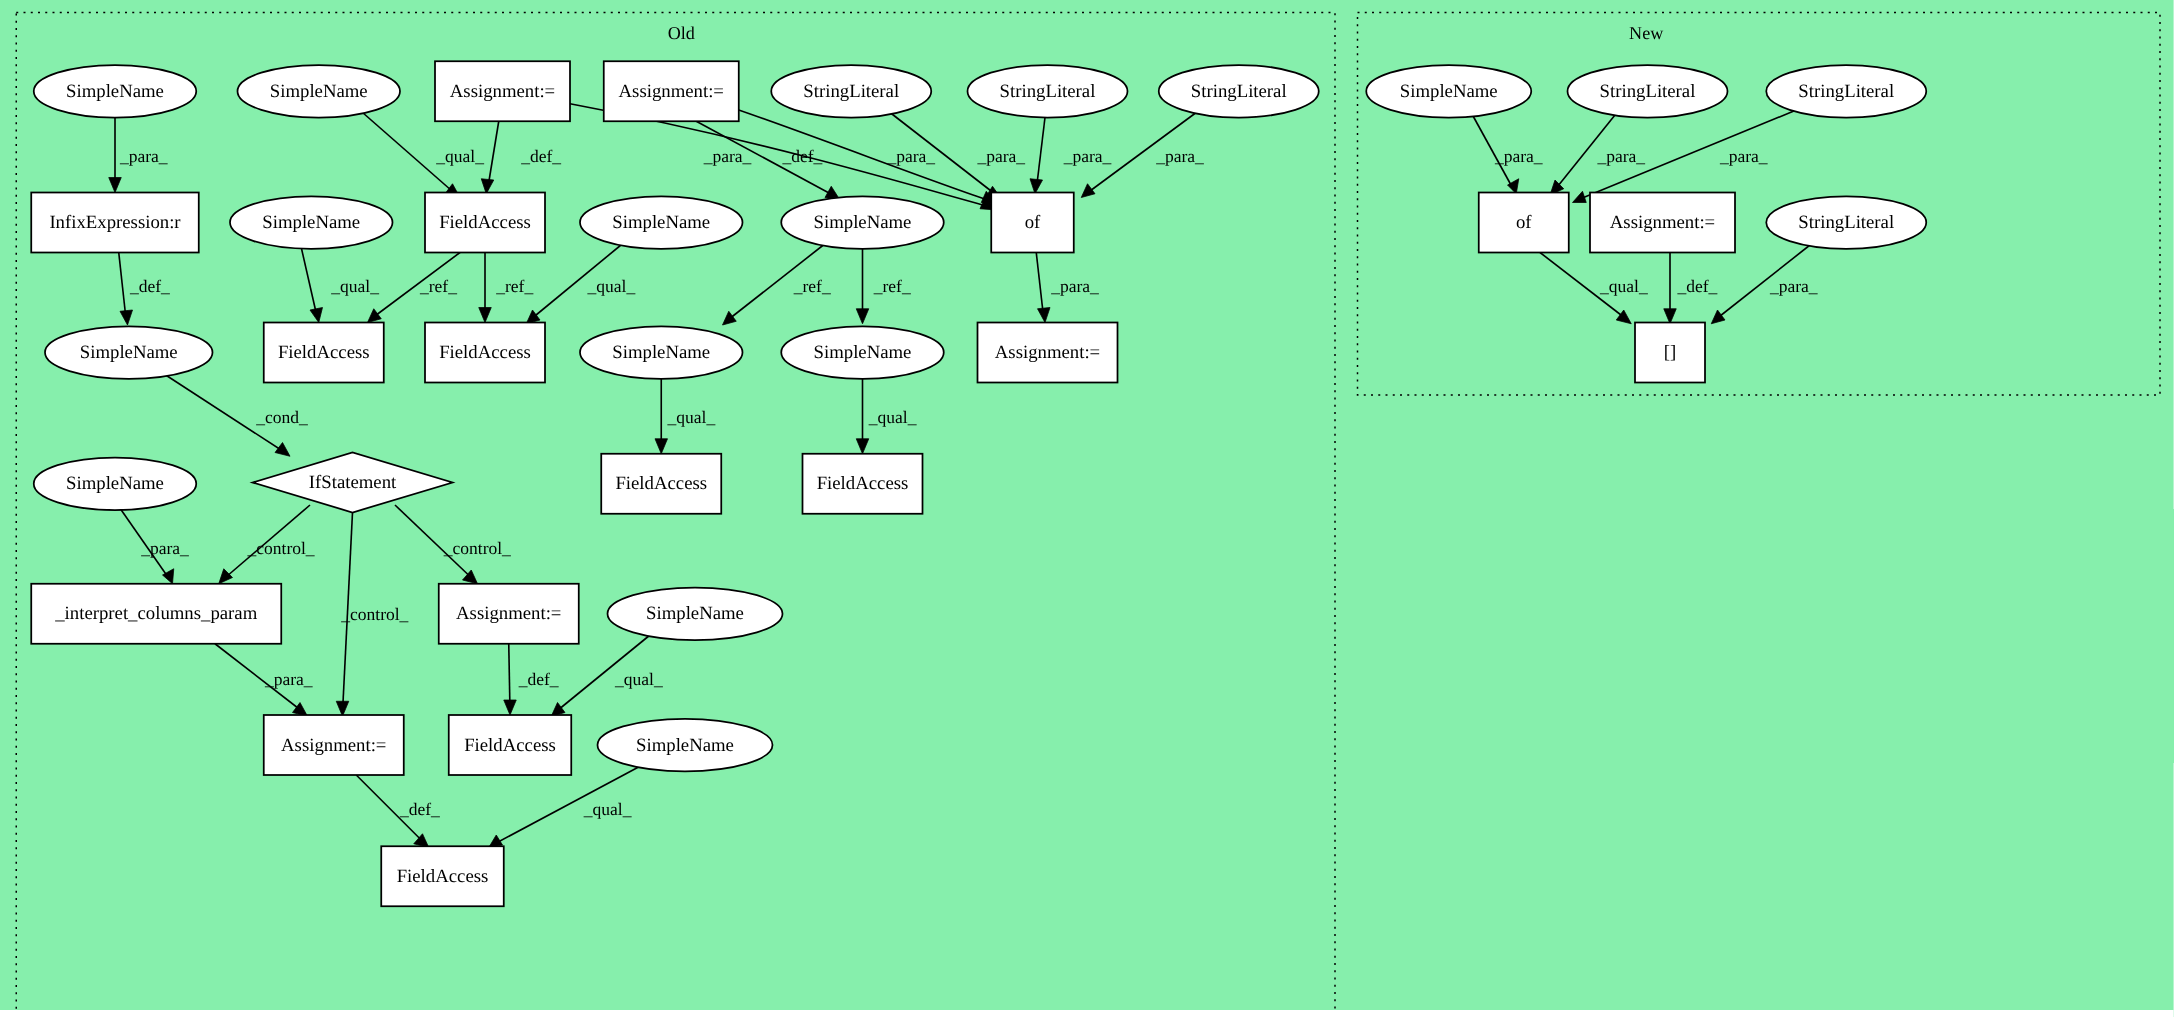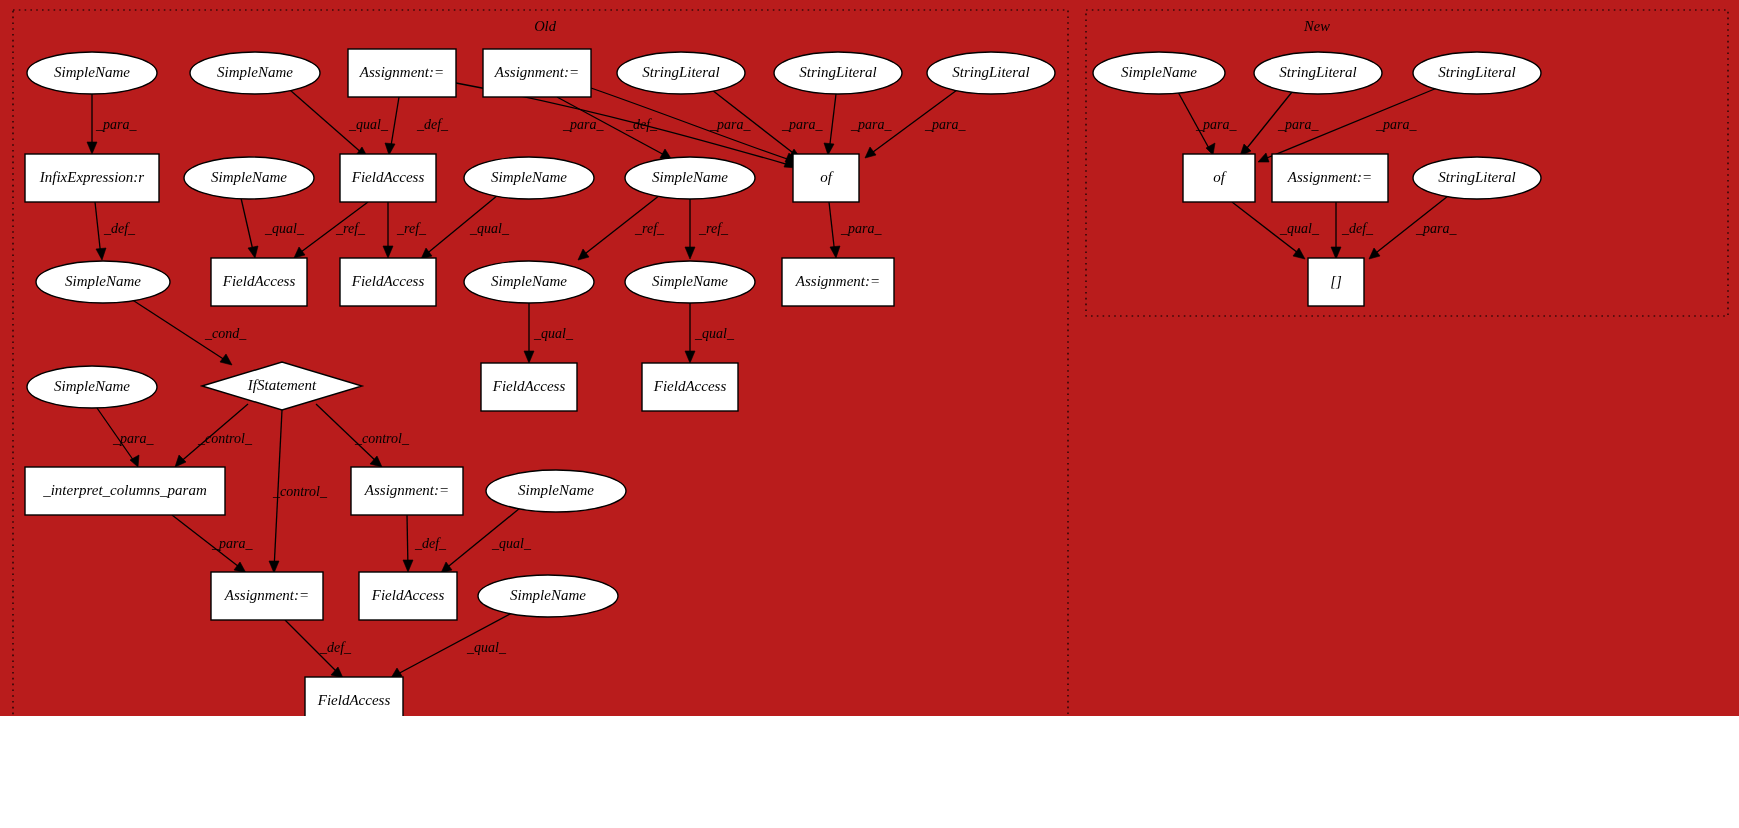--- a/index.html
+++ b/index.html
@@ -3,25 +3,24 @@
 <meta charset="utf-8">
 <style>
   html, body {
     margin: 0;
     padding: 0;
     background: #ffffff;
   }
   #stage {
     position: relative;
     width: 1739px;
-    height: 716px;
-    background: #b91c1c;
+    height: 808px;
+    background: #86efac;
     font-family: "Liberation Serif", "DejaVu Serif", serif;
     overflow: hidden;
-    font-style: italic;
   }
   svg#graph {
     display: block;
     width: 1739px;
     height: 828px;
   }
   .node-shape {
     fill: #ffffff;
     stroke: #000000;
     stroke-width: 1.4;

